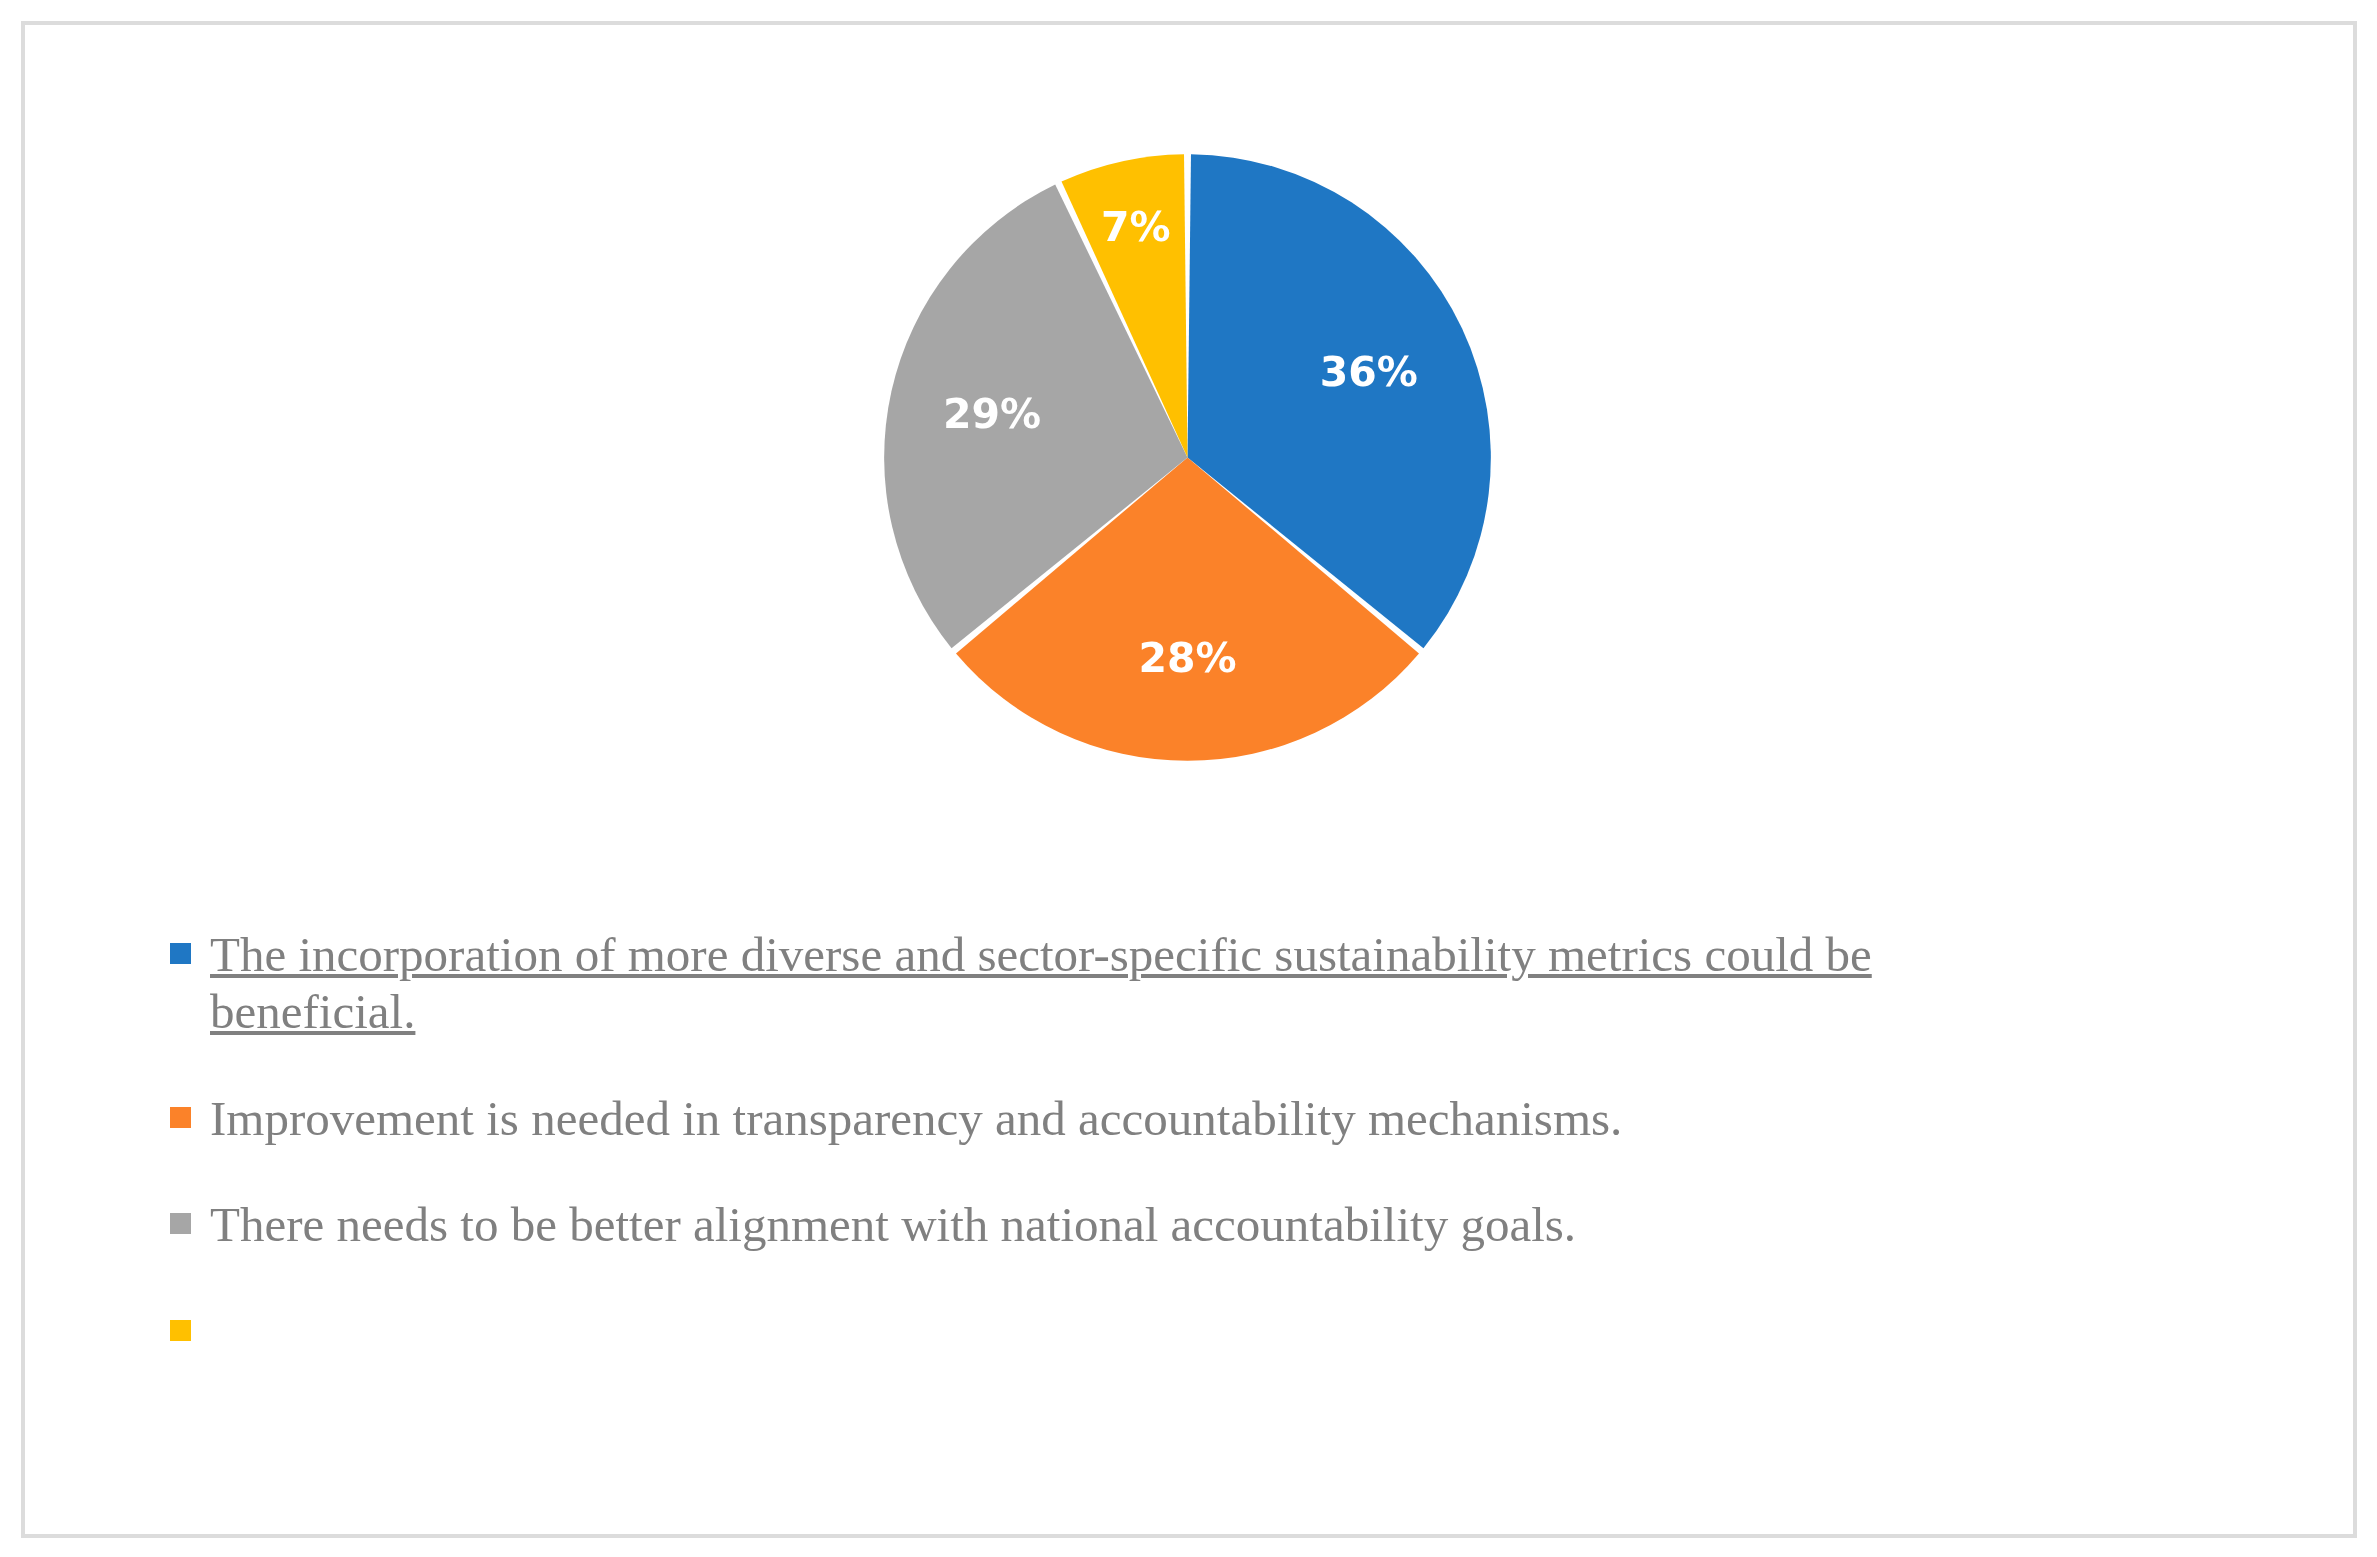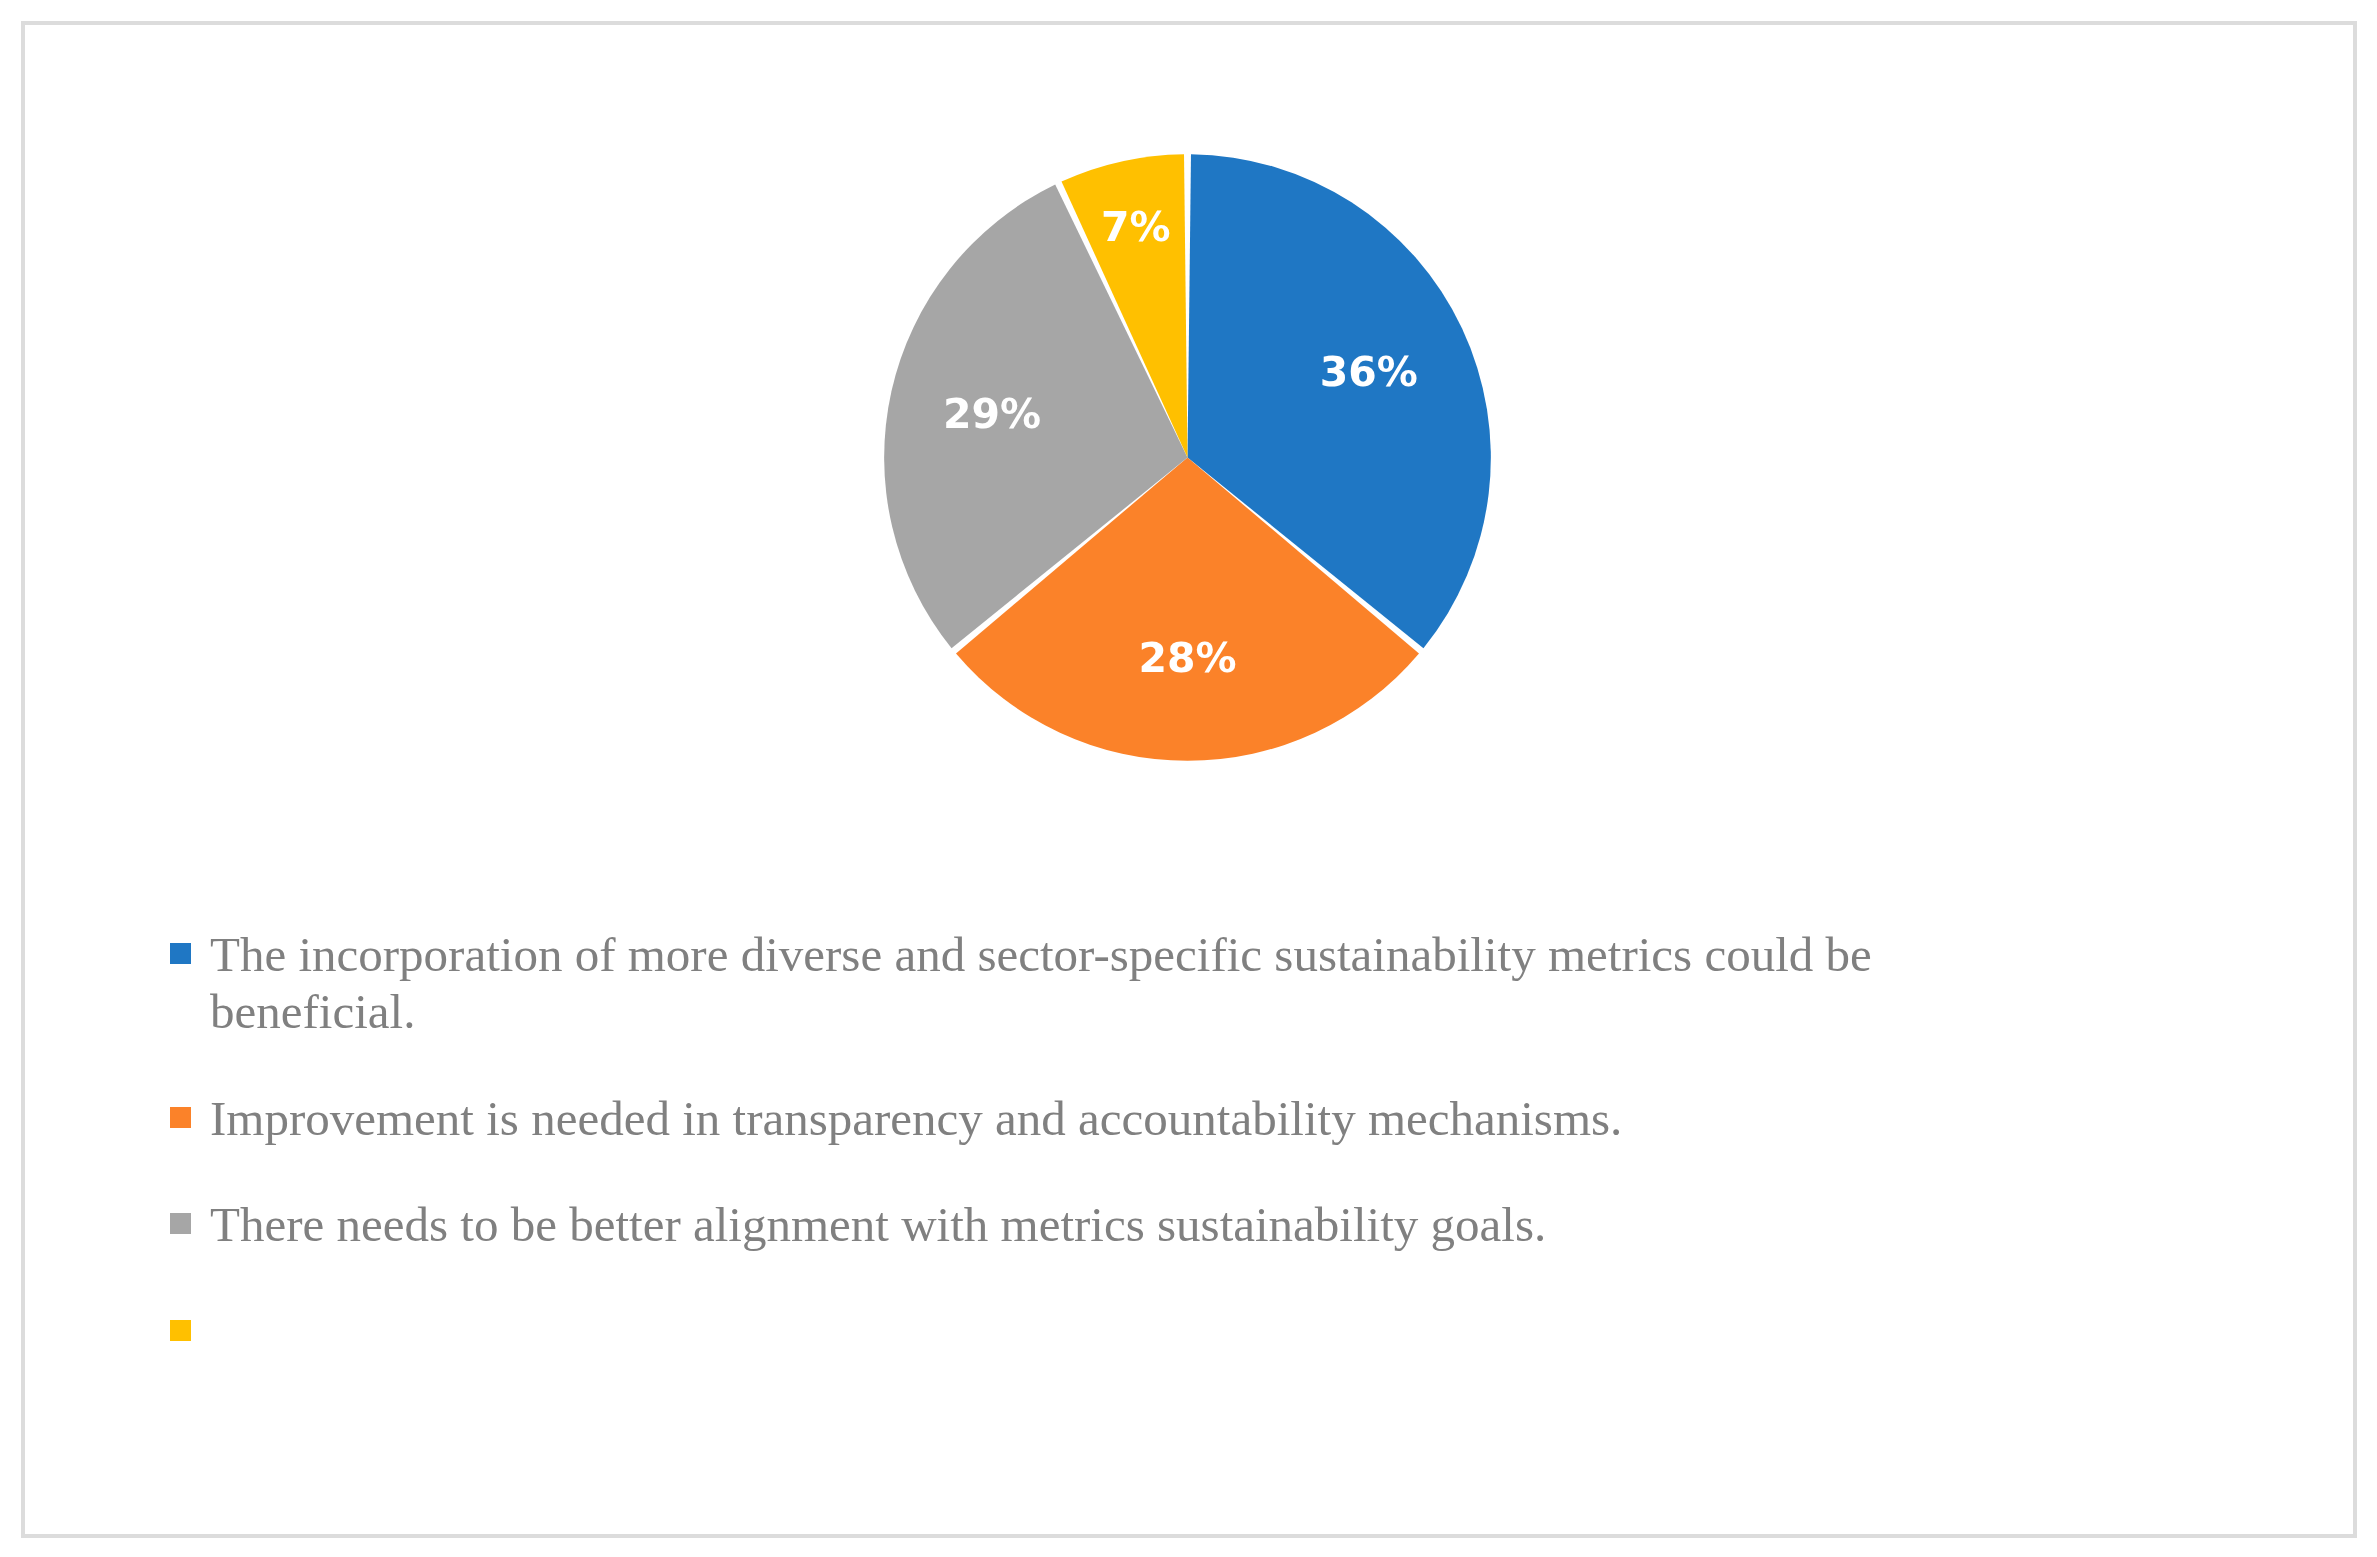--- a/index.html
+++ b/index.html
@@ -81,21 +81,21 @@
   }
 
   .legend-text {
     font-family: "Liberation Serif", "DejaVu Serif", serif;
     font-size: 49px;
     line-height: 1.17;
     color: #808080;
     max-width: 1852px;
   }
 
-  #legend-item-0 .legend-text { max-width: 1805px; }
+  #legend-item-0 .legend-text { max-width: 1805px; text-decoration: underline; }
 </style>
 </head>
 <body>
 
 <div id="chart-frame">
 
   <div id="frame-border" style="border-color: rgb(220, 220, 220);"></div>
 
   <div id="pie-area">
     <svg id="pie-svg" viewBox="0 0 778 778">
@@ -121,21 +121,21 @@
       <span class="legend-text" style="color: rgb(128, 128, 128);">The incorporation of more diverse and sector-specific sustainability metrics could be beneficial.</span>
     </div>
 
     <div class="legend-item" id="legend-item-1">
       <span class="legend-swatch" style="background: rgb(251, 130, 41);"></span>
       <span class="legend-text" style="color: rgb(128, 128, 128);">Improvement is needed in transparency and accountability mechanisms.</span>
     </div>
 
     <div class="legend-item" id="legend-item-2">
       <span class="legend-swatch" style="background: rgb(166, 166, 166);"></span>
-      <span class="legend-text" style="color: rgb(128, 128, 128);">There needs to be better alignment with metrics sustainability goals.</span>
+      <span class="legend-text" style="color: rgb(128, 128, 128);">There needs to be better alignment with national accountability goals.</span>
     </div>
 
     <div class="legend-item" id="legend-item-3">
       <span class="legend-swatch" style="background: rgb(255, 192, 0);"></span>
     </div>
 
   </div>
 </div>
 
 

